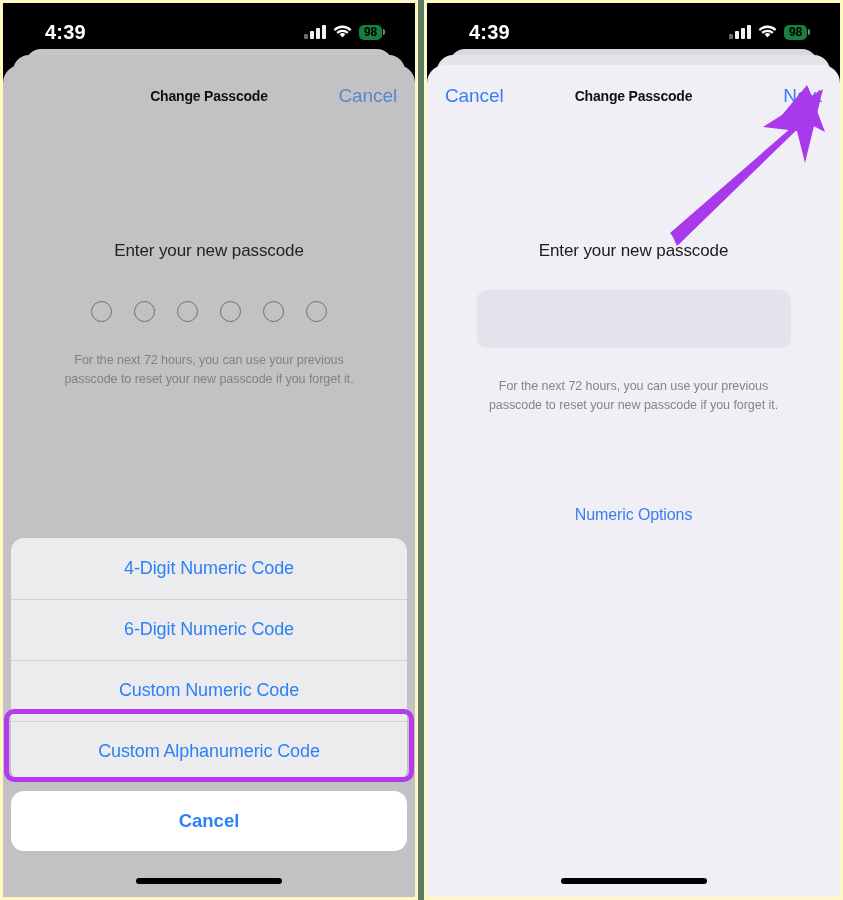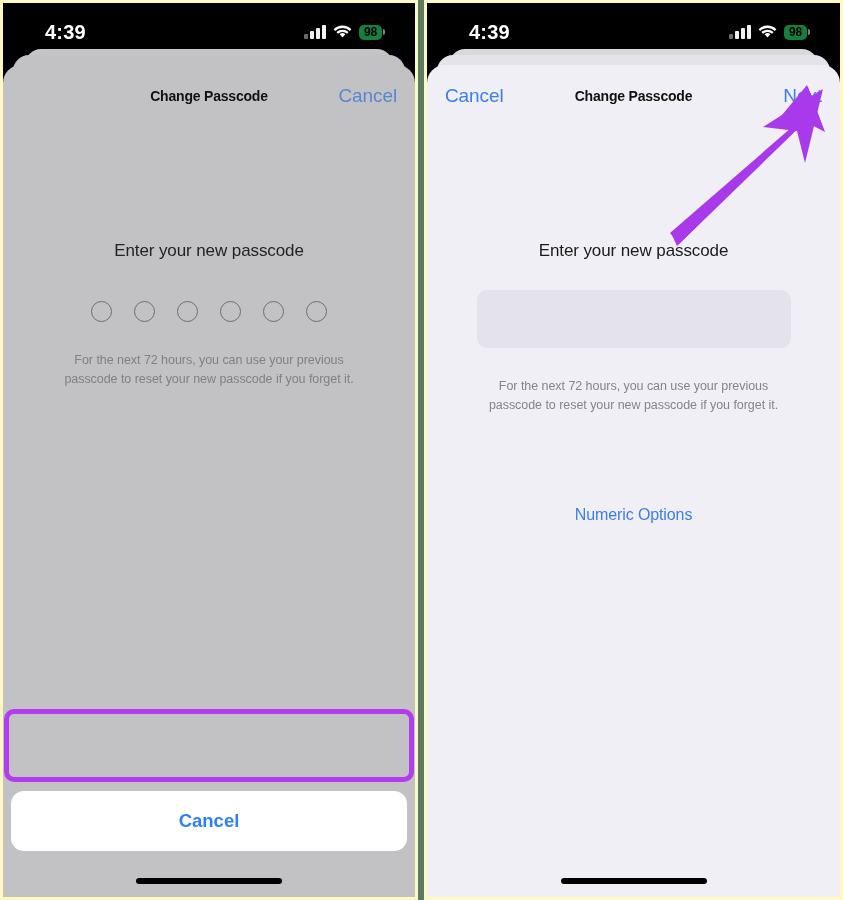--- a/index.html
+++ b/index.html
@@ -320,20 +320,26 @@
             <span class="dot"></span>
             <span class="dot"></span>
             <span class="dot"></span>
             <span class="dot"></span>
           </div>
           <div class="pc-note">For the next 72 hours, you can use your previous passcode to reset your new passcode if you forget it.</div>
         </div>
       </div>
 
       <div class="action-sheet">
+        <div class="as-group">
+          <div class="as-item">4-Digit Numeric Code</div>
+          <div class="as-item">6-Digit Numeric Code</div>
+          <div class="as-item">Custom Numeric Code</div>
+          <div class="as-item">Custom Alphanumeric Code</div>
+        </div>
         <div class="as-cancel">Cancel</div>
         <div class="as-highlight"></div>
       </div>
 
       <div class="home-ind"></div>
     </div>
   </div>
 
   <div class="phone phone-right">
     <div class="screen right">

